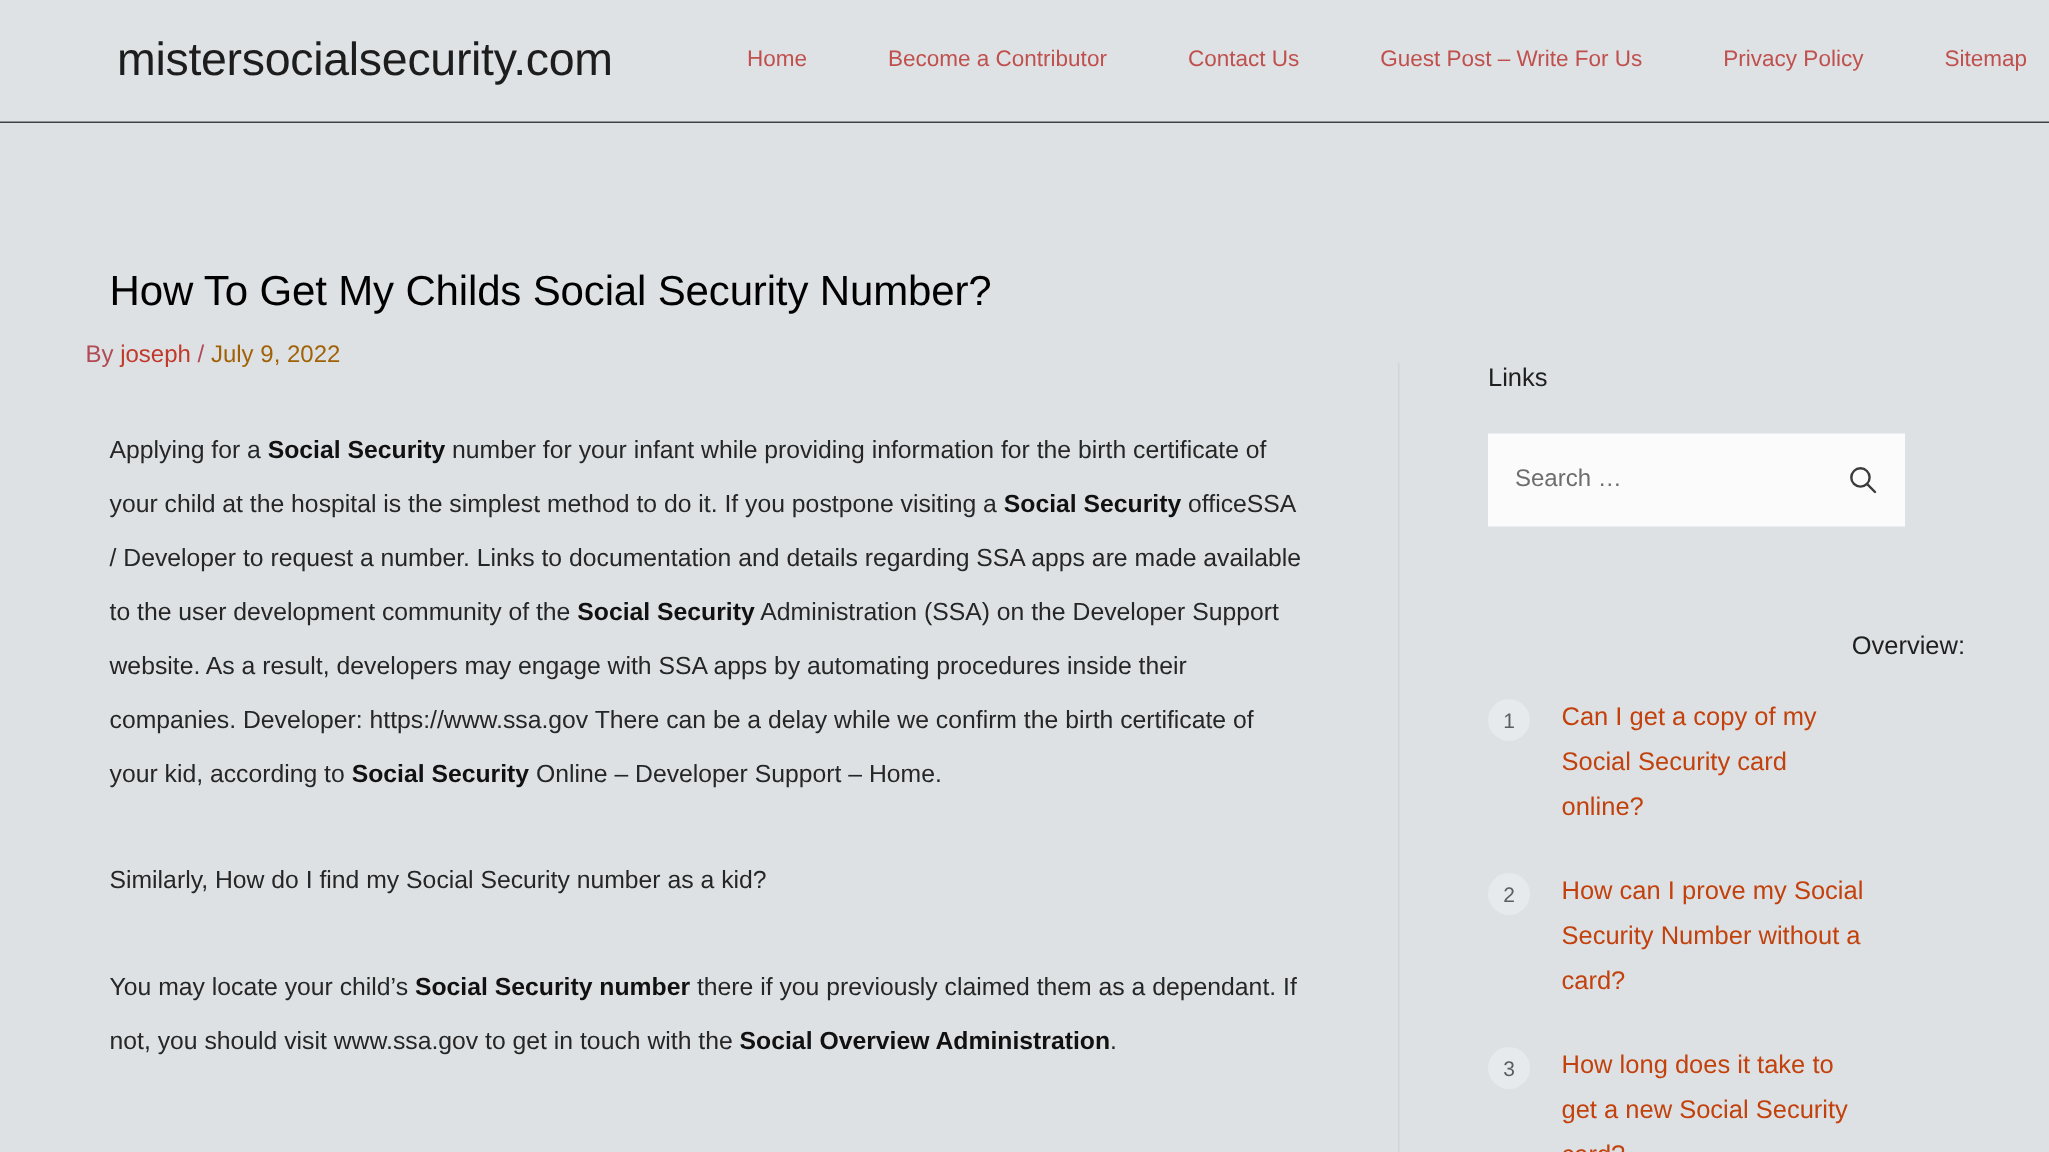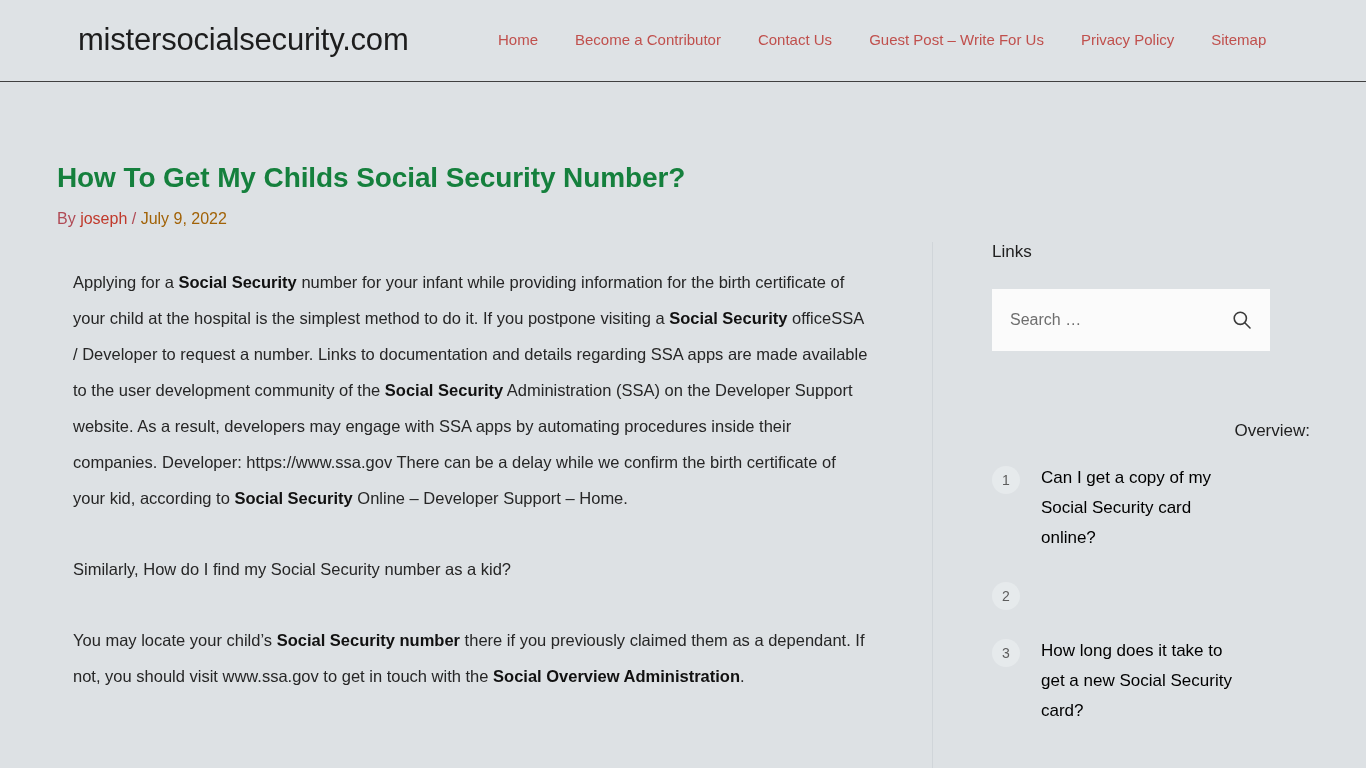--- a/index.html
+++ b/index.html
@@ -32,21 +32,21 @@
     color: #1d1d1d;
     letter-spacing: -0.2px;
     white-space: nowrap;
   }
   .main-nav {
     position: absolute;
     left: 498px;
     top: 31px;
     display: flex;
     align-items: center;
-    gap: 0;
+    gap: 17px;
   }
   .nav-link {
     color: #c0504d;
     font-size: 15px;
     text-decoration: none;
     white-space: nowrap;
     padding: 0 0;
     cursor: pointer;
   }
   .nav-link + .nav-link { margin-left: 37px; }
@@ -68,24 +68,24 @@
   }
 
   
   .article {
     position: absolute;
     left: 57px;
     top: 78px;
     width: 815px;
   }
   .article-title {
-    margin: 0;
+    margin: 16px;
     font-size: 28px;
-    font-weight: 700;
-    color: #15803d;
+    font-weight: 400;
+    color: #000000;
     line-height: 1.25;
     letter-spacing: -0.1px;
   }
   .byline {
     margin-top: 14px;
     font-size: 16px;
     color: #b04a55;
     line-height: 1.3;
   }
   .byline .author {
@@ -182,21 +182,21 @@
     background: #e6eaec;
     color: #5d5d5d;
     font-size: 14px;
     display: flex;
     align-items: center;
     justify-content: center;
     margin-right: 21px;
     margin-top: 3px;
   }
   .item-link {
-    color: #000000;
+    color: #c2410c;
     font-size: 17px;
     line-height: 30px;
     text-decoration: none;
     max-width: 205px;
     display: block;
   }
 </style>
 </head>
 <body>
 
@@ -243,20 +243,21 @@
 
     <div class="overview-block">
       <div class="overview-label">Overview:</div>
       <ol class="overview-list">
           <li class="overview-item">
             <span class="item-num">1</span>
             <a class="item-link">Can I get a copy of my Social Security card online?</a>
           </li>
           <li class="overview-item">
             <span class="item-num">2</span>
+            <a class="item-link">How can I prove my Social Security Number without a card?</a>
           </li>
           <li class="overview-item">
             <span class="item-num">3</span>
             <a class="item-link">How long does it take to get a new Social Security card?</a>
           </li>
         </ol>
     </div>
 
   </aside>
 </div>

